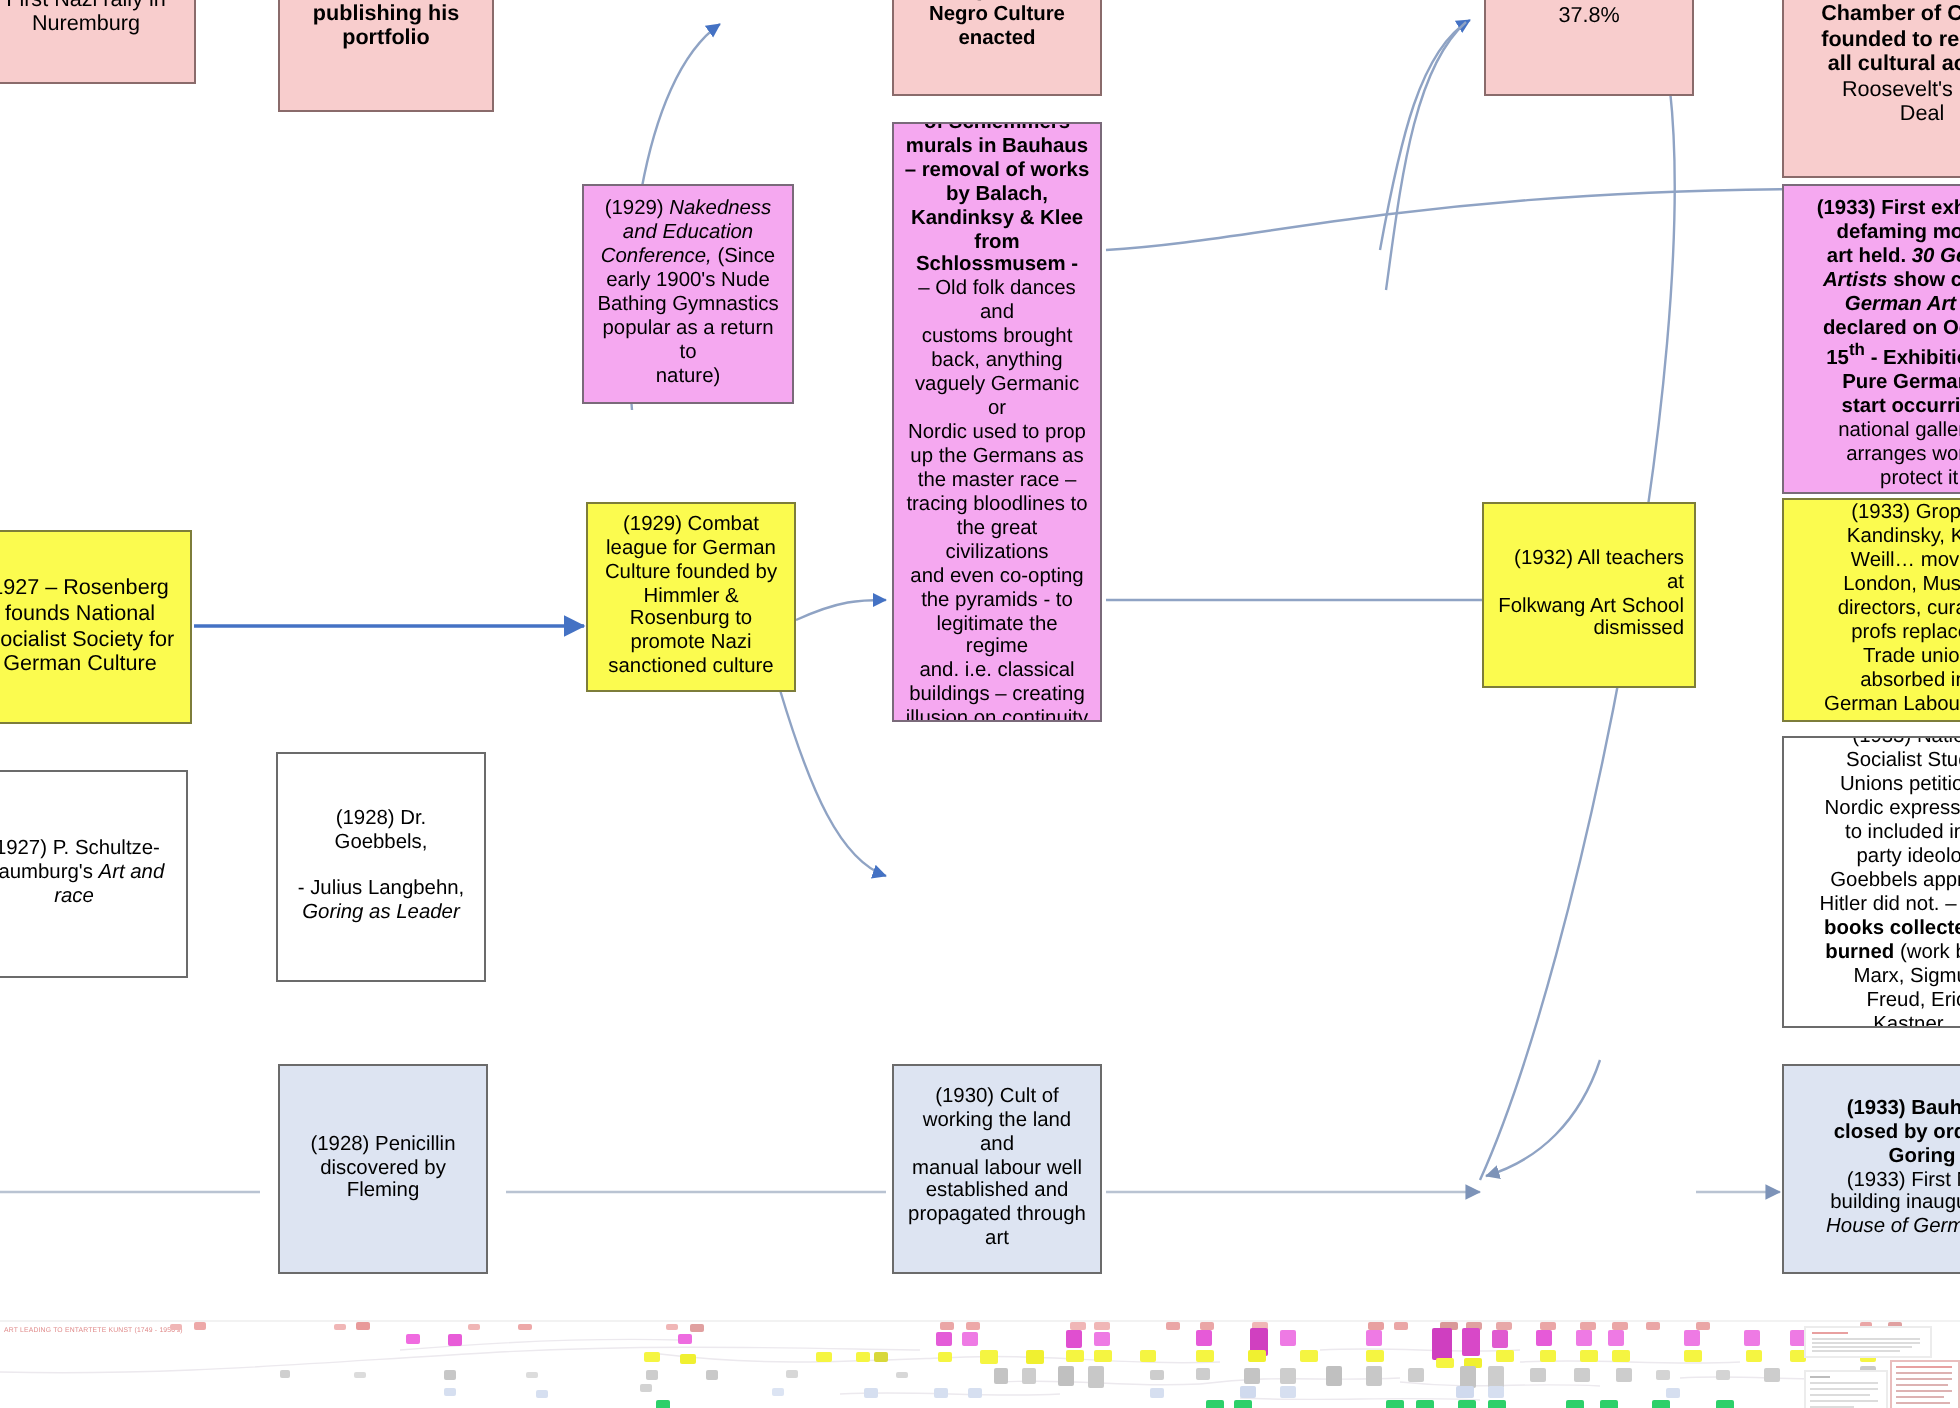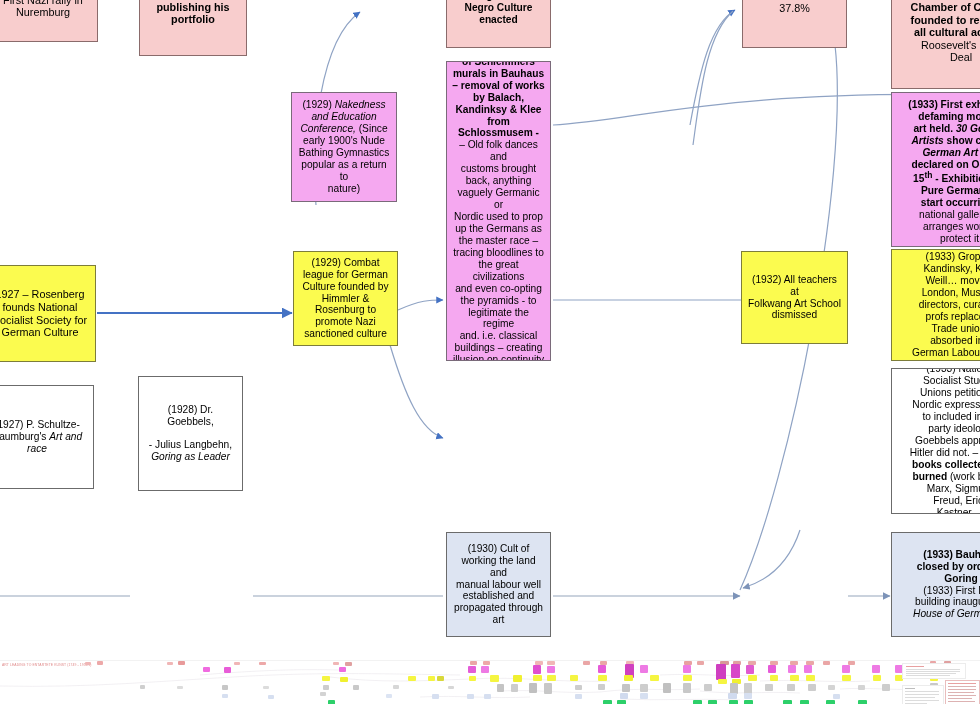--- a/index.html
+++ b/index.html
@@ -195,21 +195,21 @@
       1927 – Rosenberg<br>founds National<br>Socialist Society for<br>German Culture
     </span>
   </div>
 
   <div class="node n-yellow fs10" style="left:293px; top:251px; width:105px; height:95px;">
     <span class="txt">
       (1929) Combat<br>league for German<br>Culture founded by<br>Himmler &amp;<br>Rosenburg to<br>promote Nazi<br>sanctioned culture
     </span>
   </div>
 
-  <div class="node n-yellow fs10" style="left:741px; top:251px; width:107px; height:93px;">
+  <div class="node n-yellow fs10" style="left:741px; top:251px; width:107px; height:93px;text-align:right;">
     <span class="txt">
       (1932) All teachers at<br>Folkwang Art School<br>dismissed
     </span>
   </div>
 
   <div class="node n-yellow fs10" style="left:891px; top:249px; width:140px; height:112px;">
     <span class="txt">
       (1933) Gropius,<br>Kandinsky, Klee,<br>Weill… move to<br>London, Museum<br>directors, curators,<br>profs replaced -<br>Trade unions<br>absorbed into<br>German Labour Front
     </span>
   </div>
@@ -227,20 +227,25 @@
   </div>
 
 
 
   <div class="node n-white fs10" style="left:891px; top:368px; width:140px; height:146px;">
     <span class="txt">
       (1933) National<br>Socialist Student<br>Unions petition for<br>Nordic expressionism<br>to included in the<br>party ideology.<br>Goebbels approved,<br>Hitler did not.  – <b>20,000<br>books collected and<br>burned</b> (work by Karl<br>Marx, Sigmund<br>Freud, Erich<br>Kastner…)
     </span>
   </div>
 
+  <div class="node n-blue fs10" style="left:139px; top:532px; width:105px; height:105px;">
+    <span class="txt">
+      (1928) Penicillin<br>discovered by<br>Fleming
+    </span>
+  </div>
 
   <div class="node n-blue fs10" style="left:446px; top:532px; width:105px; height:105px;">
     <span class="txt">
       (1930) Cult of<br>working the land and<br>manual labour well<br>established and<br>propagated through<br>art
     </span>
   </div>
 
 
   <div class="node n-blue fs10" style="left:891px; top:532px; width:140px; height:105px;">
     <span class="txt">

